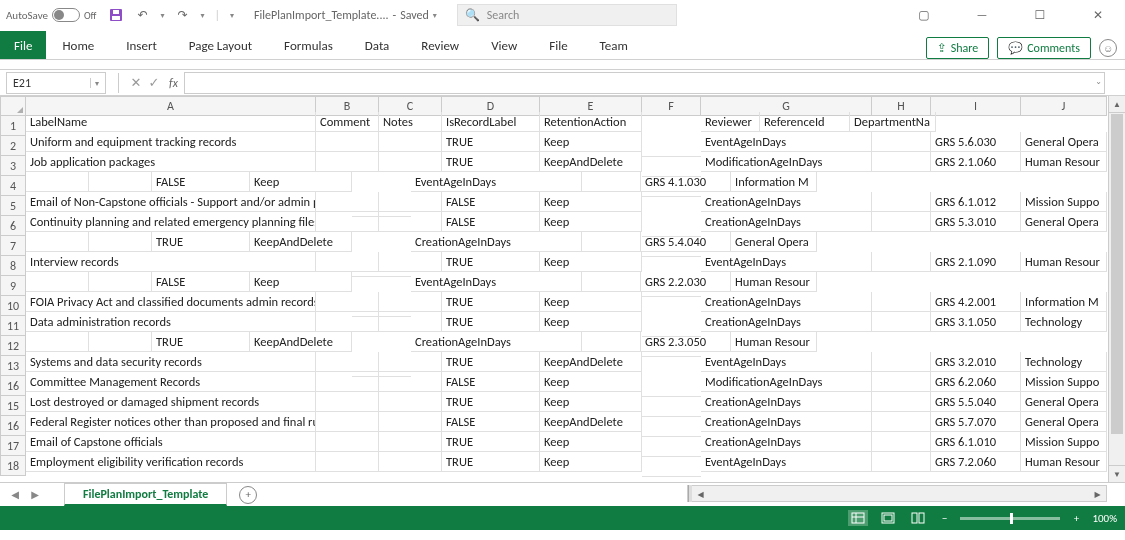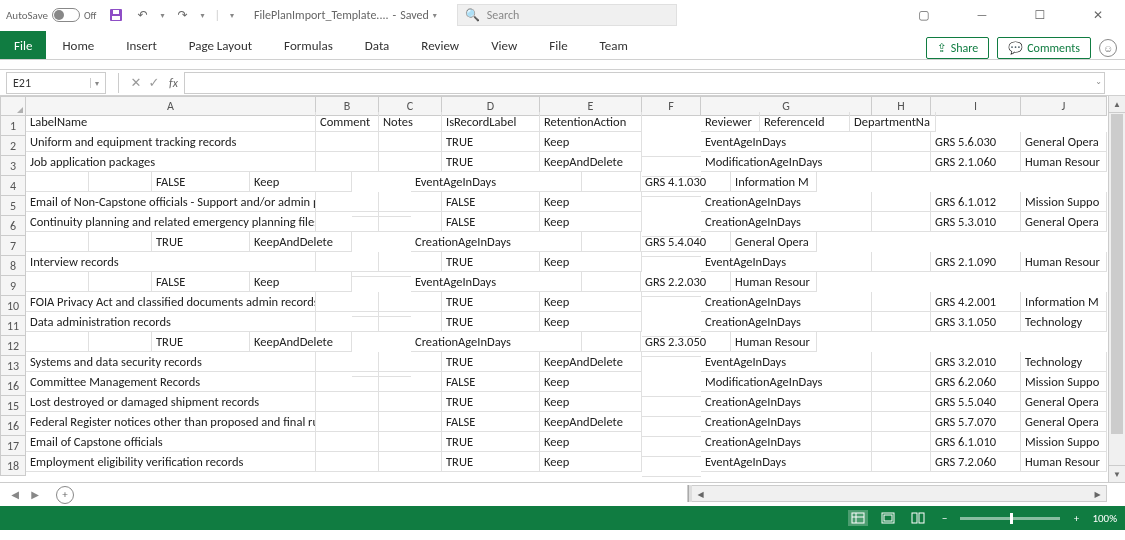--- a/index.html
+++ b/index.html
@@ -412,20 +412,21 @@
     <div class="vscroll-thumb"></div>
     <div class="vscroll-down">▼</div>
   </div>
 </div>
 
 <div class="sheet-bar">
   <div class="sheet-nav">
     <span class="sheet-nav-btn">◀</span>
     <span class="sheet-nav-btn">▶</span>
   </div>
+  <div class="sheet-tab">FilePlanImport_Template</div>
   <div class="sheet-add">+</div>
   <div class="hscroll">
     <div class="hscroll-split"></div>
     <span class="hscroll-btn">◀</span>
     <div class="hscroll-track">
         <div class="hscroll-thumb"></div>
       </div>
     <span class="hscroll-btn">▶</span>
   </div>
 </div>

